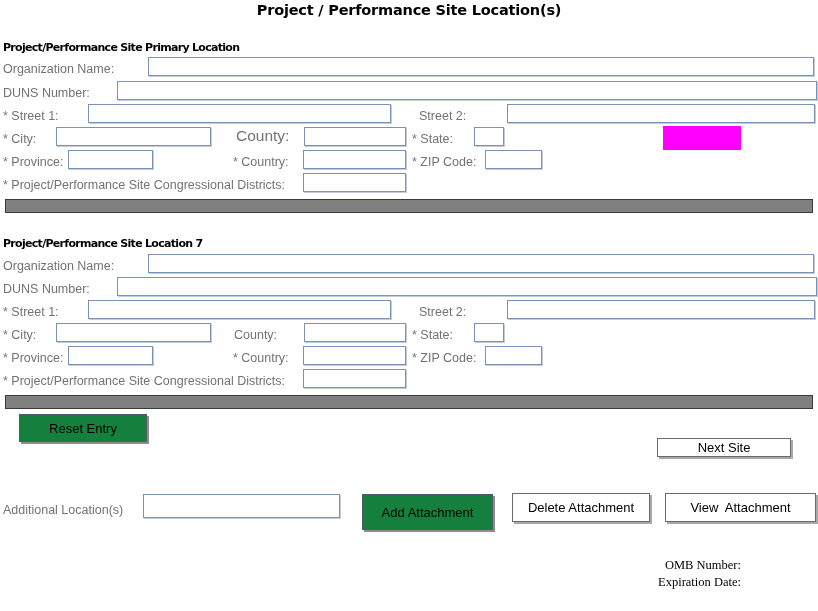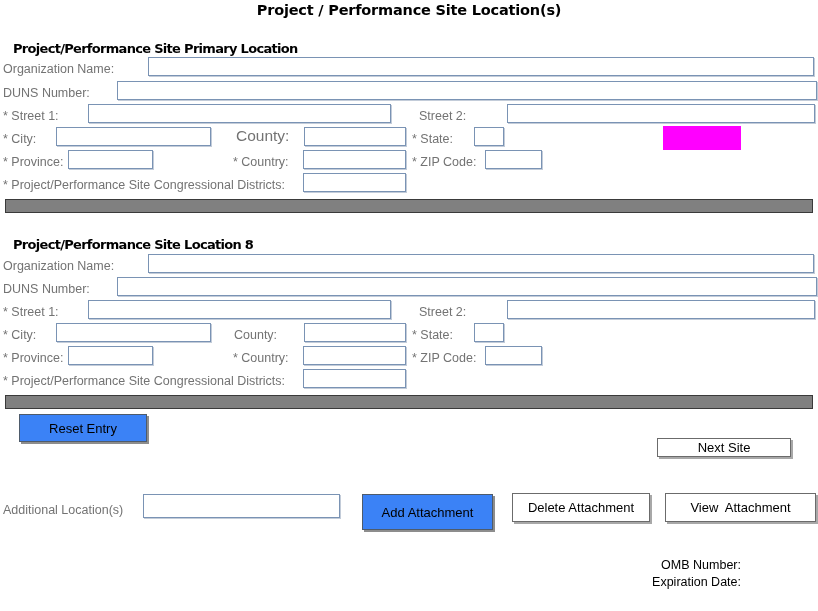--- a/index.html
+++ b/index.html
@@ -25,23 +25,23 @@
     text-align: center;
     font-family: "DejaVu Sans", sans-serif;
     font-size: 14.5px;
     font-weight: bold;
     letter-spacing: -0.2px;
     white-space: nowrap;
   }
 
   
   .section-header {
-    left: 13px;
+    left: 3px;
     font-family: "DejaVu Sans", sans-serif;
-    font-size: 13px;
+    font-size: 11px;
     font-weight: bold;
     letter-spacing: -0.7px;
     white-space: nowrap;
   }
 
   
   .lbl {
     font-family: "Liberation Sans", sans-serif;
     font-size: 12.5px;
     color: #737373;
@@ -85,33 +85,33 @@
     color: #000;
     text-align: center;
     white-space: pre;
     display: flex;
     align-items: center;
     justify-content: center;
     cursor: pointer;
     user-select: none;
   }
   .btn-blue {
-    background: #3b82f6;
+    background: #15803d;
     border: 1px solid #4e5b6b;
     box-shadow: 2px 2px 0 0 #8d8d8d;
   }
   .btn-white {
     background: #ffffff;
     border: 1px solid #6b6b6b;
     box-shadow: 2px 2px 0 0 #a8a8a8;
   }
 
   
   .omb {
-    font-family: Liberation Sans, sans-serif;
+    font-family: Liberation Serif, serif;
     font-size: 12.5px;
     white-space: nowrap;
     text-align: right;
   }
 </style>
 </head>
 <body>
 
 <div class="abs" id="page-title">Project / Performance Site Location(s)</div>
 
@@ -141,21 +141,21 @@
 <div class="abs lbl" style="top:154px; left:233px;">* Country:</div>
 <input class="abs inp" type="text" style="top: 150px; left: 303px; width: 103px; height: 19px;" value="">
 <div class="abs lbl" style="top:154px; left:412px;">* ZIP Code:</div>
 <input class="abs inp" type="text" style="top: 150px; left: 485px; width: 57px; height: 19px;" value="">
 
 <div class="abs lbl" style="top:177px; left:3px;">* Project/Performance Site Congressional Districts:</div>
 <input class="abs inp" type="text" style="top: 173px; left: 303px; width: 103px; height: 19px;" value="">
 
 <div class="abs sep-bar" style="top:199px; left:5px; width:808px; height:14px;"></div>
 
-<div class="abs section-header" style="top:237px;">Project/Performance Site Location 8</div>
+<div class="abs section-header" style="top:237px;">Project/Performance Site Location 7</div>
 
 <div class="abs lbl" style="top:258px; left:3px;">Organization Name:</div>
 <input class="abs inp" type="text" style="top: 254px; left: 148px; width: 666px; height: 19px;" value="">
 
 <div class="abs lbl" style="top:281px; left:3px;">DUNS Number:</div>
 <input class="abs inp" type="text" style="top: 277px; left: 117px; width: 700px; height: 19px;" value="">
 
 <div class="abs lbl" style="top:304px; left:3px;">* Street 1:</div>
 <input class="abs inp" type="text" style="top: 300px; left: 88px; width: 303px; height: 19px;" value="">
 <div class="abs lbl" style="top:304px; left:419px;">Street 2:</div>

